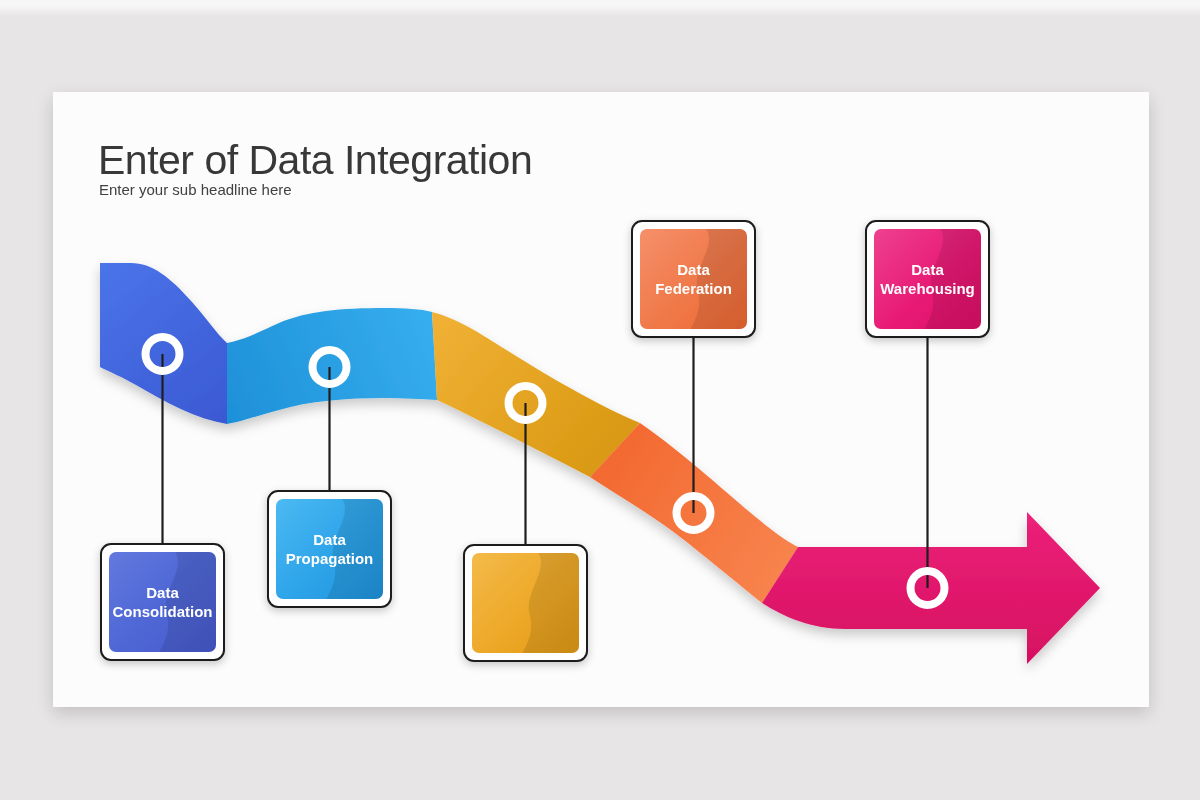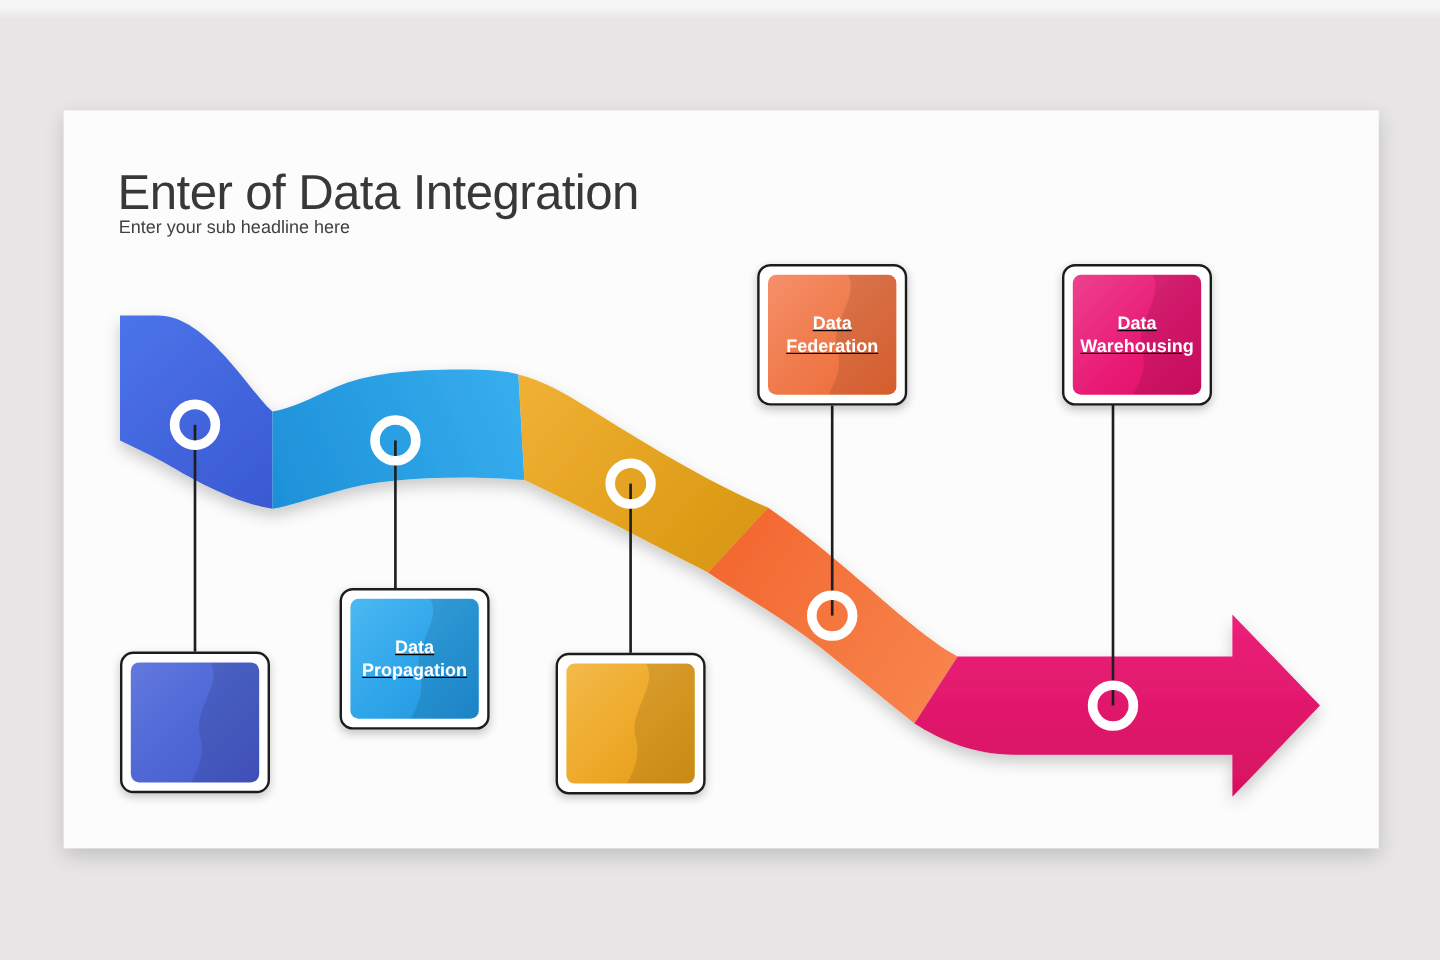--- a/index.html
+++ b/index.html
@@ -17,41 +17,41 @@
     font-size:41px;font-weight:400;color:#383838;letter-spacing:-0.5px;
   }
   .subtitle{
     position:absolute;left:99px;top:171px;
     font-size:15px;font-weight:400;color:#414141;margin-top:10px;
   }
   .ribbon-svg{position:absolute;left:0;top:0;width:1200px;height:800px;}
   .stage-box{
     position:absolute;width:125px;height:118px;box-sizing:border-box;
     background:#ffffff;border:2px solid #1c1c1c;border-radius:11px;
-    padding:7px;box-shadow:0 3px 8px rgba(0,0,0,0.22);text-decoration:underline;
+    padding:7px;box-shadow:0 3px 8px rgba(0,0,0,0.22);
   }
   .stage-fill{
     position:relative;width:100%;height:100%;border-radius:7px;overflow:hidden;
     display:flex;align-items:center;justify-content:center;text-align:center;
   }
   .stage-fill svg.wave{position:absolute;left:0;top:0;width:100%;height:100%;}
   .stage-label{
     position:relative;z-index:2;color:#ffffff;font-weight:700;
     font-size:15px;line-height:19px;padding:0 4px;
   }
   .s1{background:linear-gradient(135deg,#6379de 0%,#5069d6 45%,#4759cd 100%);}
   .s2{background:linear-gradient(135deg,#4cbaf2 0%,#2fa5ea 50%,#1f93dc 100%);}
   .s3{background:linear-gradient(135deg,#f4ba4a 0%,#eda827 55%,#e19a16 100%);}
   .s4{background:linear-gradient(135deg,#f5906a 0%,#f07a4b 50%,#ee6832 100%);}
   .s5{background:linear-gradient(135deg,#ee4190 0%,#e81a75 55%,#dc0f67 100%);}
   .box1{left:100px;top:543px;}
-  .box2{left:283px;top:490px;}
+  .box2{left:267px;top:490px;}
   .box3{left:463px;top:544px;}
   .box4{left:631px;top:220px;}
-  .box5{left:865px;top:220px;margin-left:20px;}
+  .box5{left:865px;top:220px;}
 </style>
 </head>
 <body>
 
 <div class="card"></div>
 
 <h1 class="title">Enter of Data Integration</h1>
 <div class="subtitle">Enter your sub headline here</div>
 
 <svg class="ribbon-svg" viewBox="0 0 1200 800">
@@ -104,20 +104,21 @@
     <circle cx="693.5" cy="513" r="17"></circle>
     <circle cx="927.5" cy="588" r="17"></circle>
   </g>
 </svg>
 
 <div class="stage-box box1">
   <div class="stage-fill s1">
     <svg class="wave" viewBox="0 0 100 100" preserveAspectRatio="none">
       <path d="M62,0 C72,18 48,40 54,62 C58,78 52,90 47,100 L100,100 L100,0 Z" fill="rgba(0,0,0,0.10)"></path>
     </svg>
+    <span class="stage-label">Data Consolidation</span>
   </div>
 </div>
 
 <div class="stage-box box2">
   <div class="stage-fill s2">
     <svg class="wave" viewBox="0 0 100 100" preserveAspectRatio="none">
       <path d="M62,0 C72,18 48,40 54,62 C58,78 52,90 47,100 L100,100 L100,0 Z" fill="rgba(0,0,0,0.10)"></path>
     </svg>
     <span class="stage-label">Data Propagation</span>
   </div>

